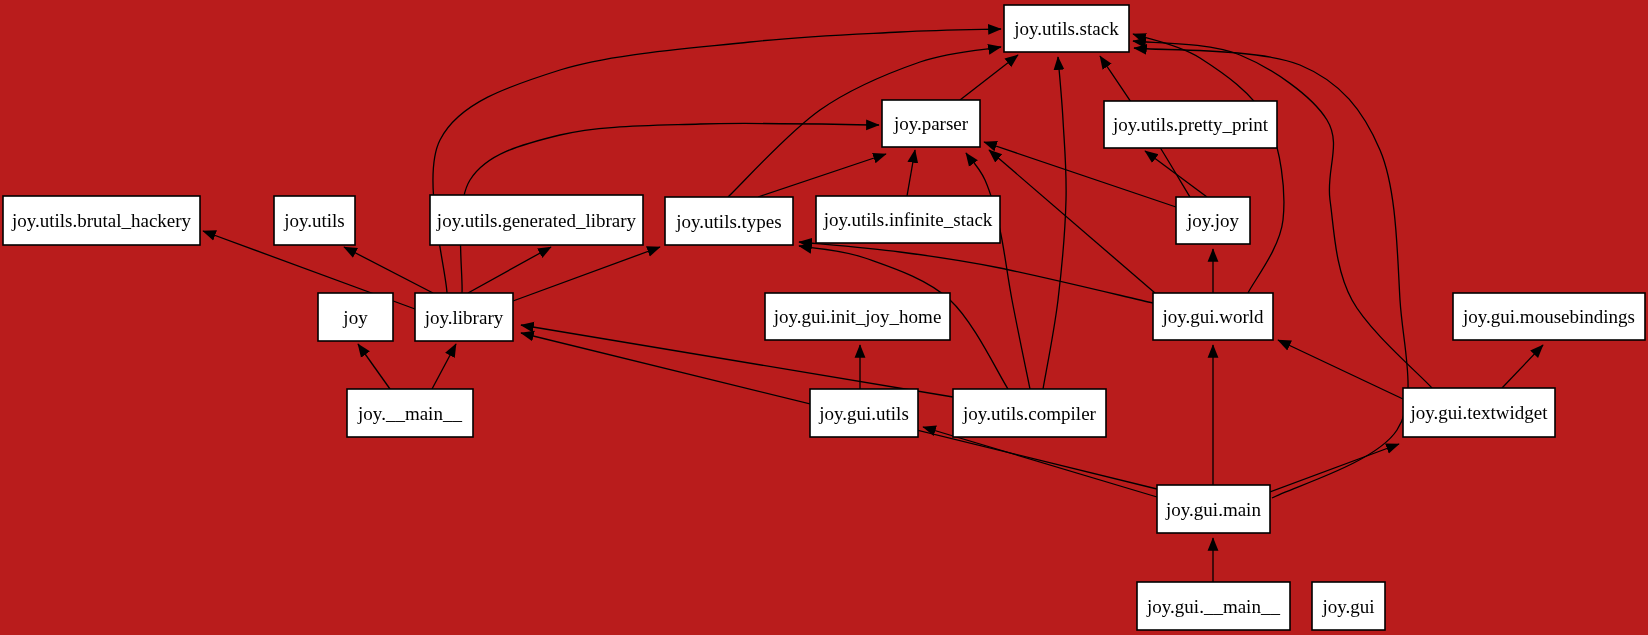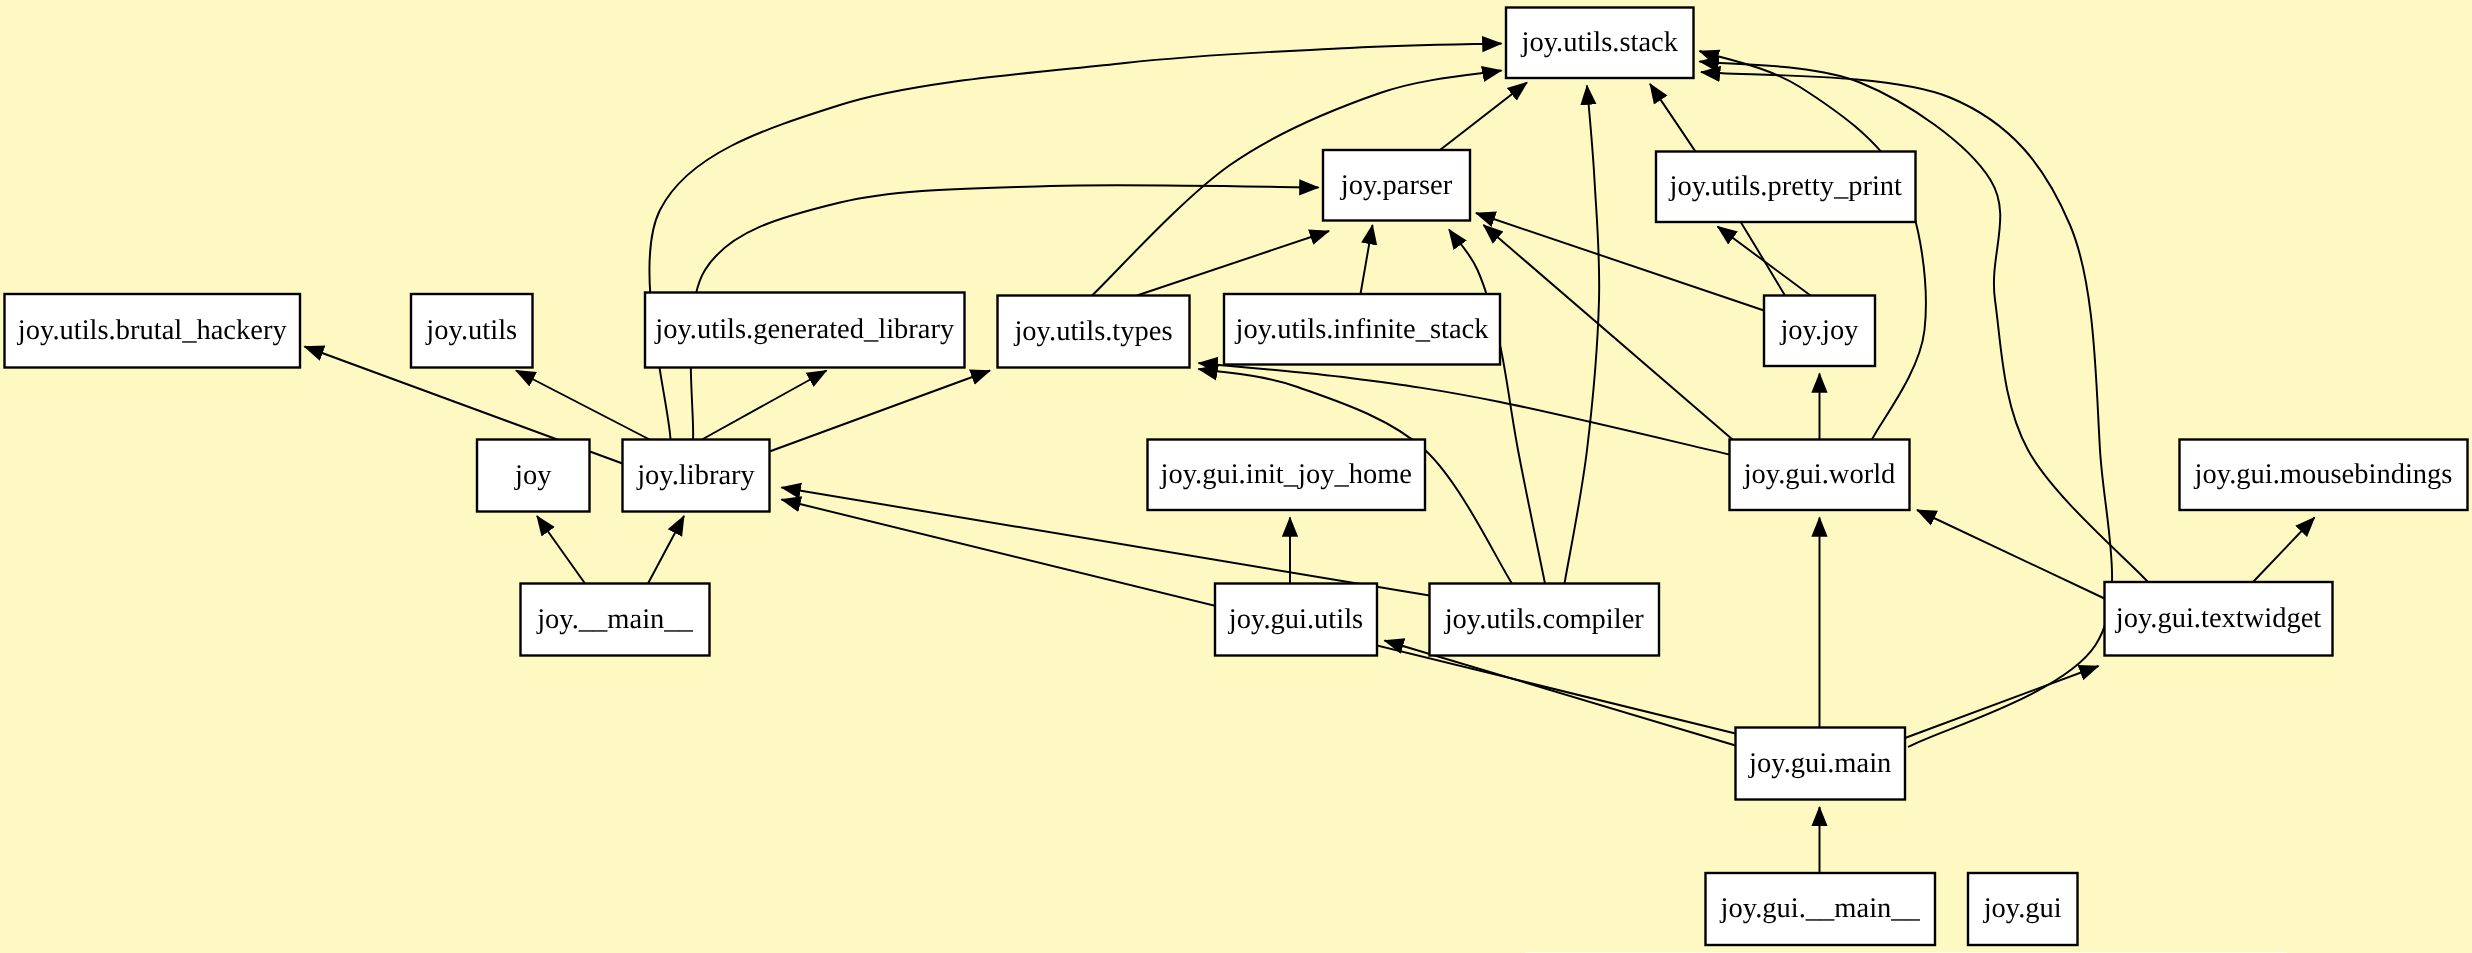--- a/index.html
+++ b/index.html
@@ -4,21 +4,21 @@
 <style>
   html, body {
     margin: 0;
     padding: 0;
     background: #ffffff;
   }
   #canvas-wrap {
     position: relative;
     width: 1648px;
     height: 635px;
-    background: #fef9c3;
+    background: #b91c1c;
     font-family: "Liberation Serif", "DejaVu Serif", serif;
   }
   svg { display: block; }
   .node-rect {
     fill: #ffffff;
     stroke: #000000;
     stroke-width: 1.6;
   }
   .node-label {
     fill: #000000;

